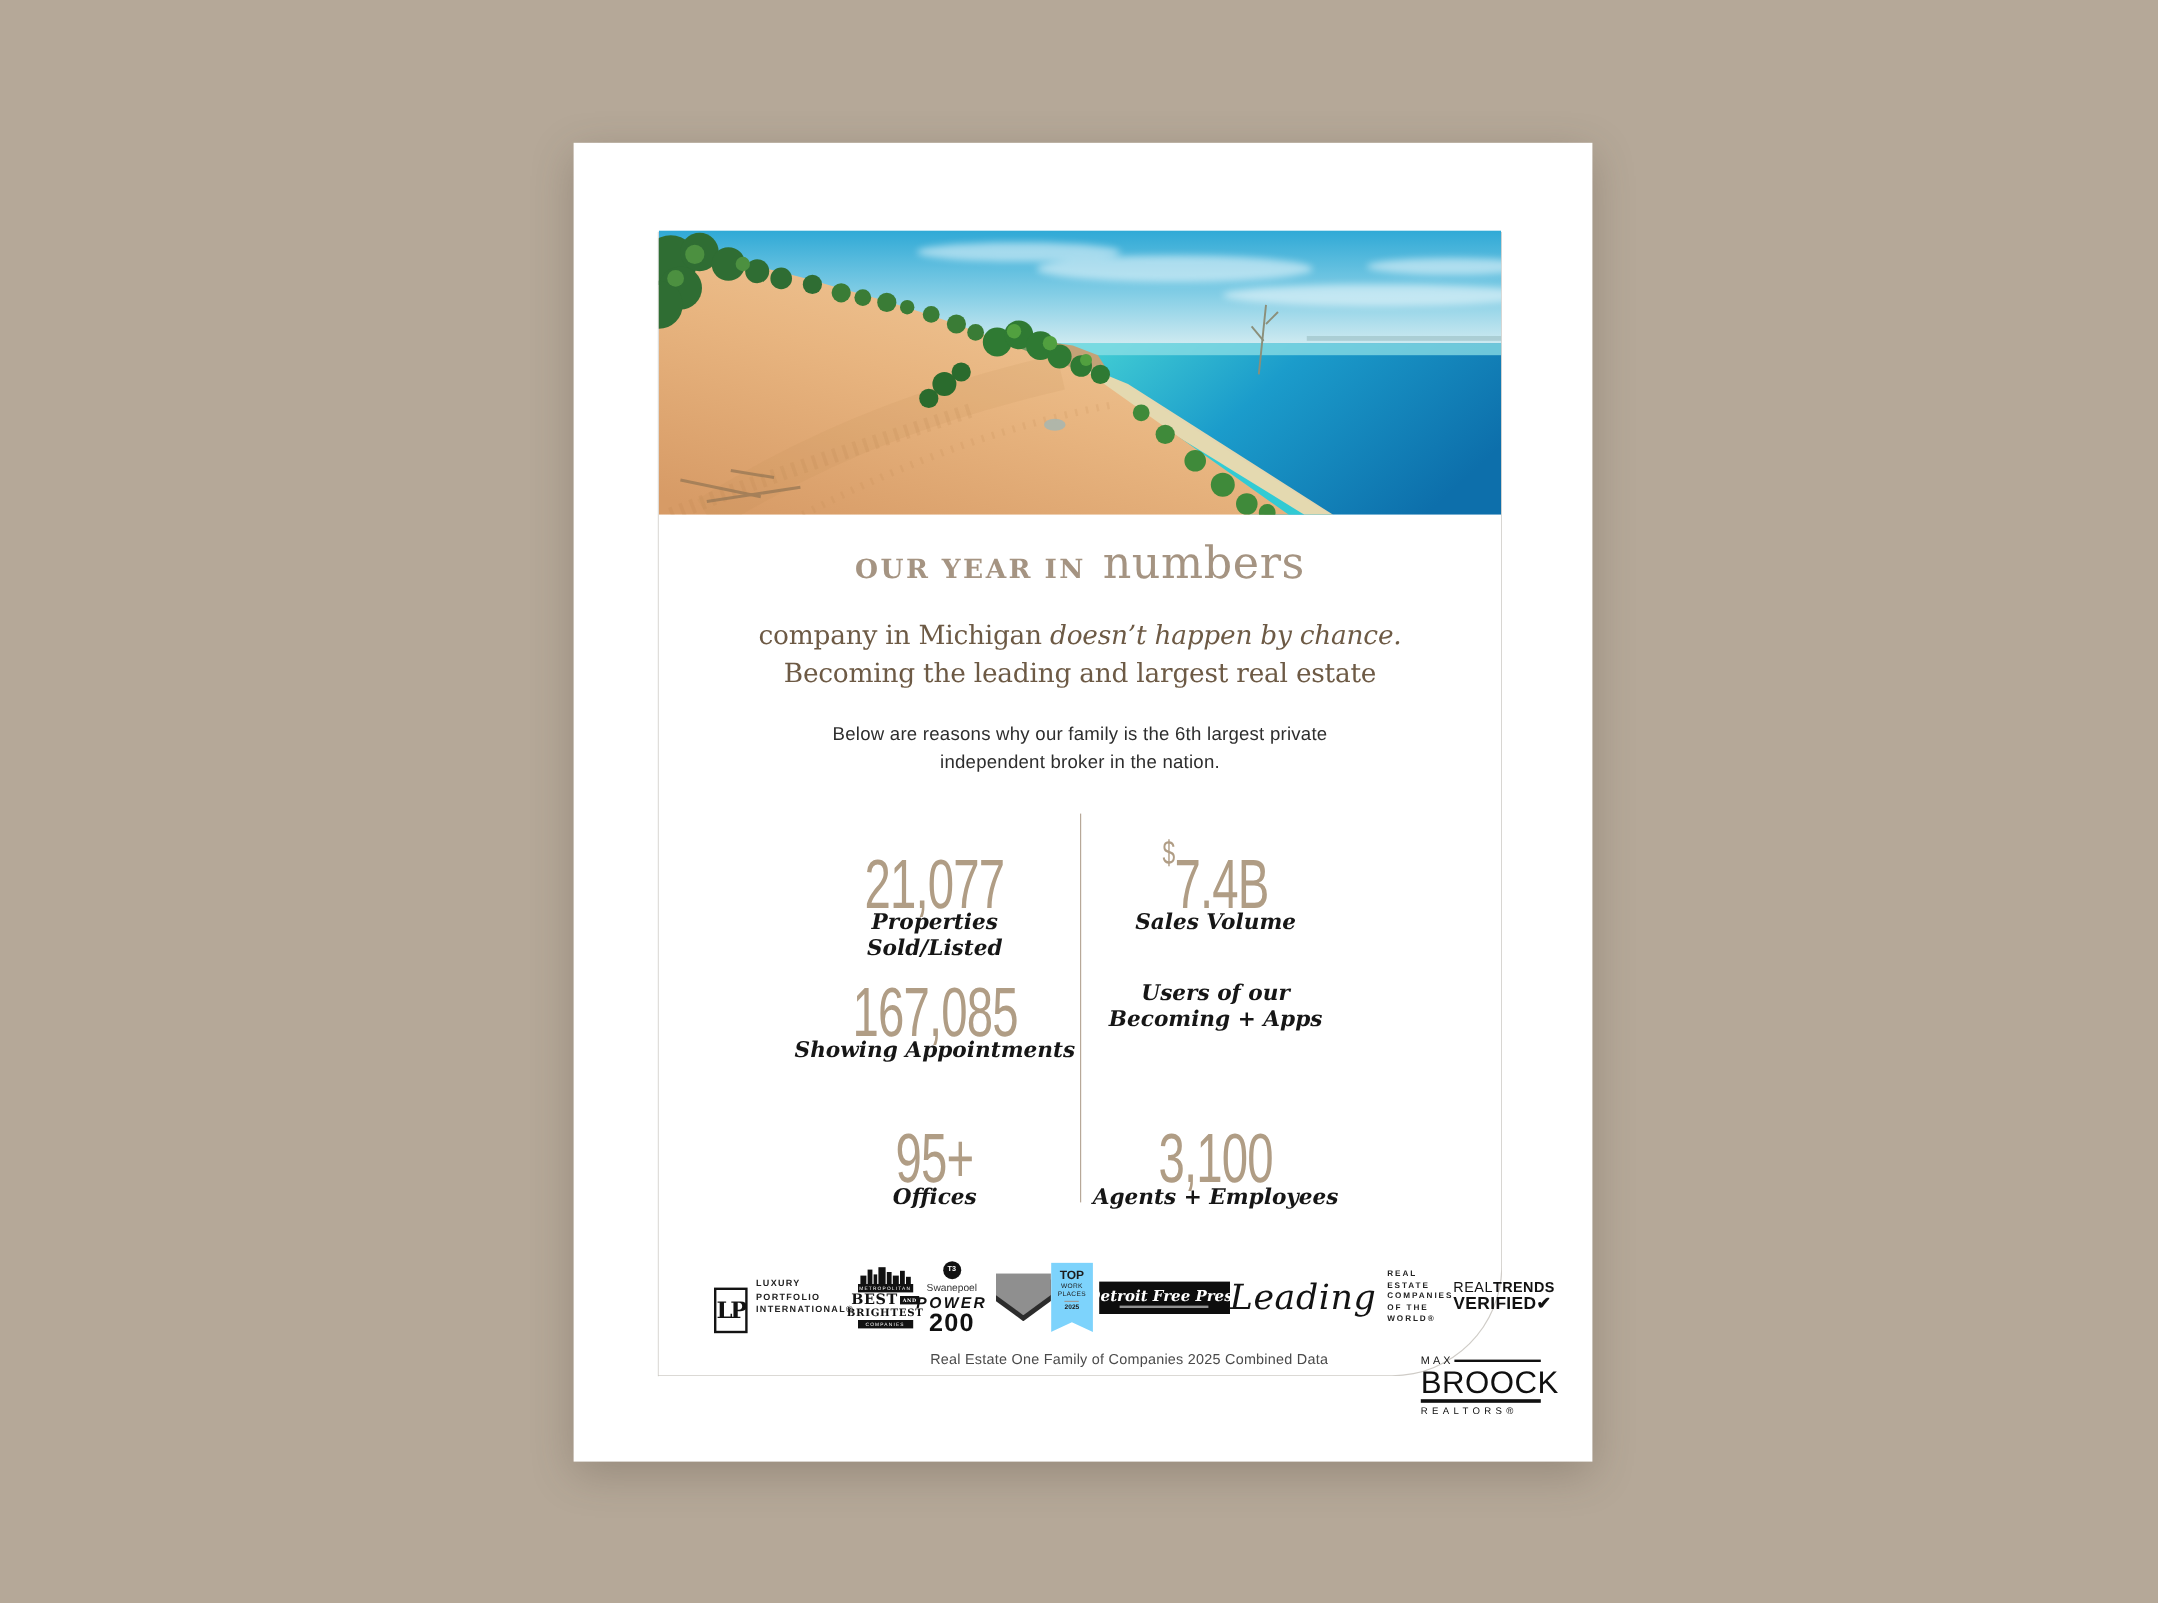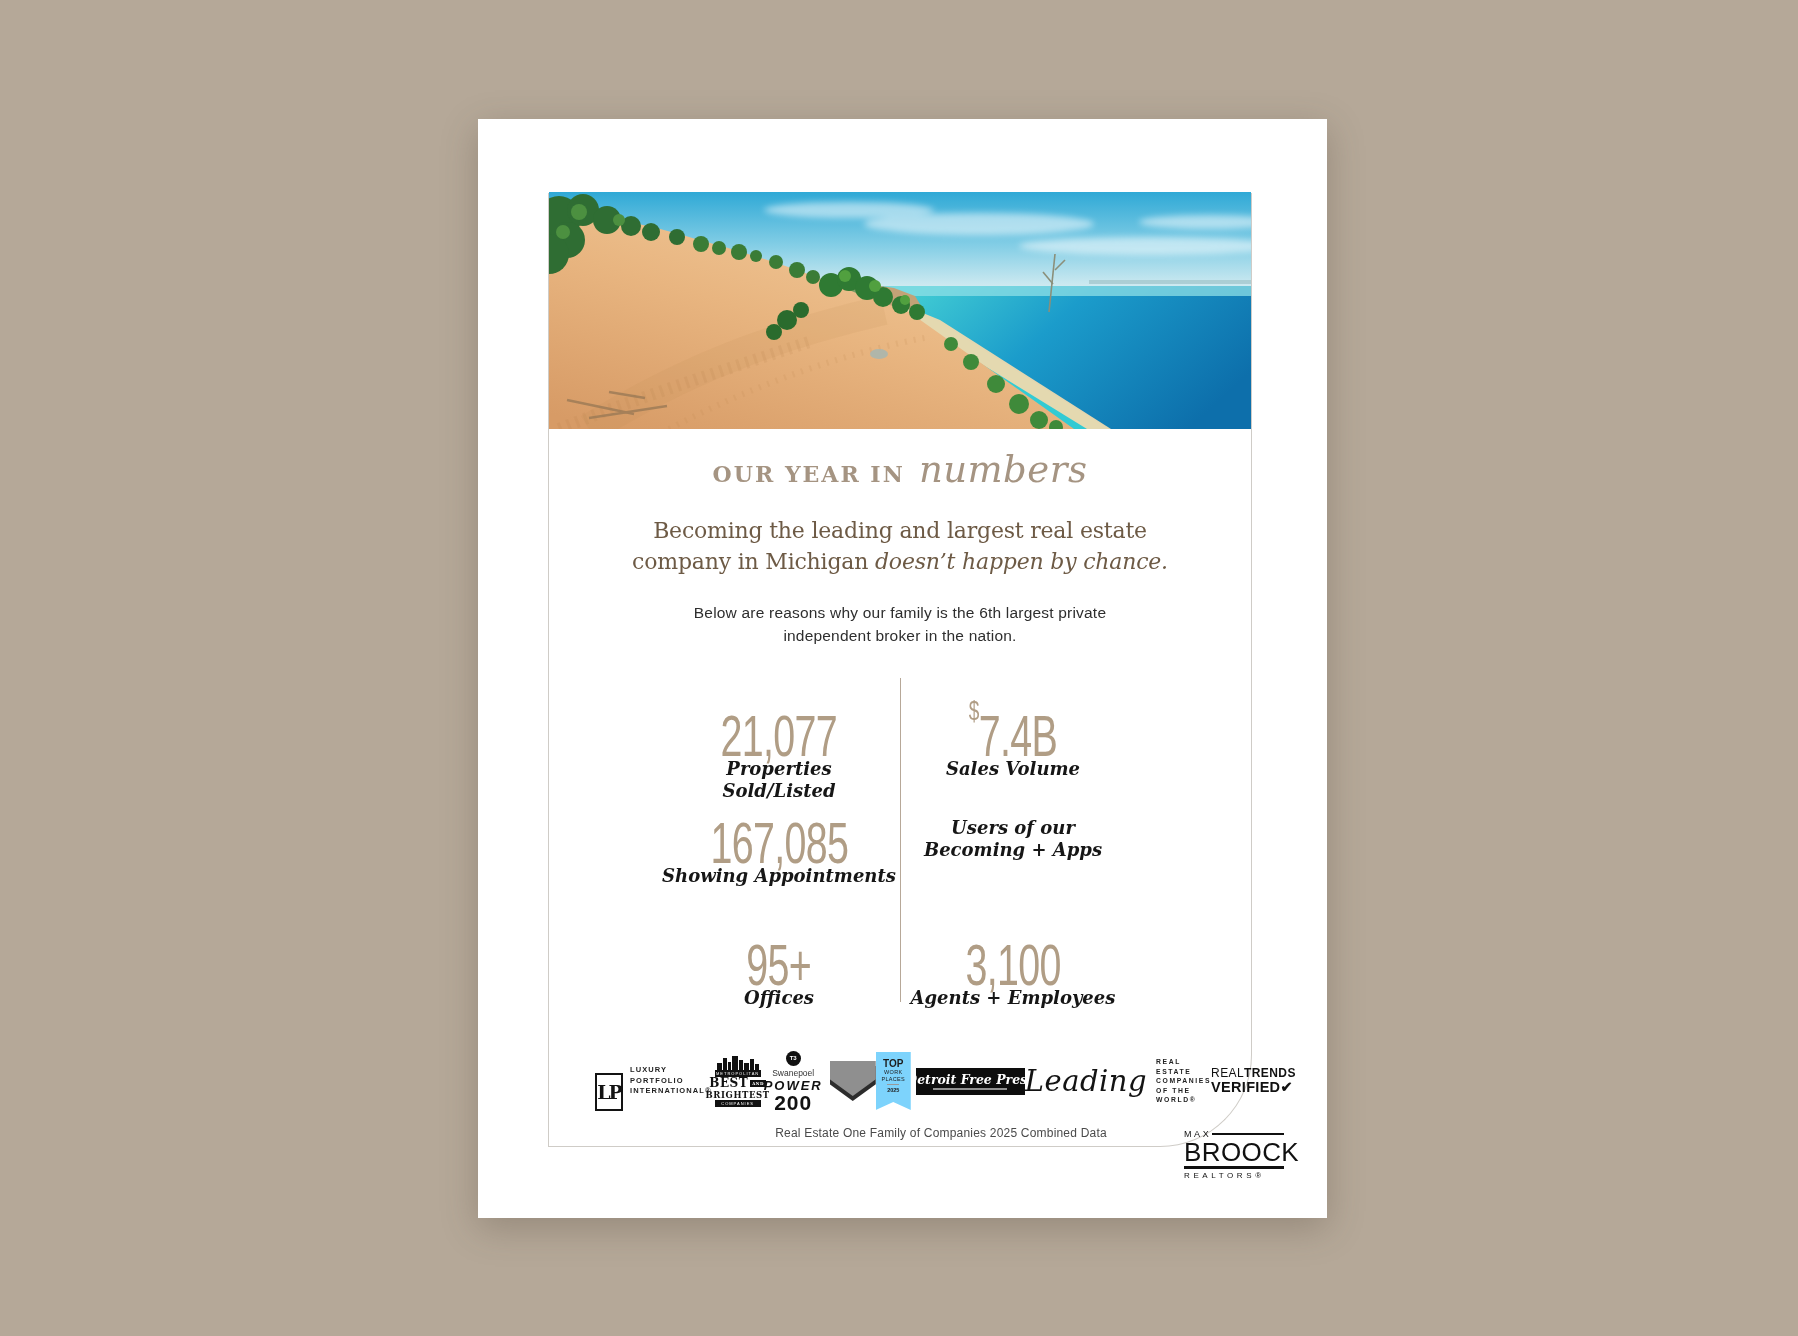--- a/index.html
+++ b/index.html
@@ -16,21 +16,21 @@
                  border:1px solid #cfccc7; border-top:none;
                  border-radius:0 0 92px 0; overflow:visible; }
 
   
   .hero { width:702px; height:237px; display:block; margin:-1px 0 0 0; }
 
   
   .eyebrow { margin-top:18px; height:46px; text-align:center; color:#a59482;
              font-family:"DejaVu Serif", serif; line-height:46px; white-space:nowrap; }
   .eyebrow-caps { font-size:22px; font-weight:bold; letter-spacing:2px; vertical-align:baseline; }
-  .eyebrow-script { font-size:37px; font-style:italic; margin-left:9px; letter-spacing:.5px; }
+  .eyebrow-script { font-size:37px; margin-left:9px; letter-spacing:.5px; }
 
   .intro { margin-top:22px; height:62px; text-align:center; color:#6d5a45;
            font-family:"DejaVu Serif", serif; font-size:22px; line-height:31px;
            letter-spacing:-.2px; }
   .intro .it { font-style:italic; }
 
   .subheading { margin-top:24px; height:46px; text-align:center; color:#2e2e2e;
                 font-size:15.5px; line-height:23px; letter-spacing:.2px; }
 
   
@@ -238,22 +238,22 @@
       </g>
       <ellipse cx="330" cy="162" rx="9" ry="5" fill="#aab6ae" opacity="0.9"></ellipse>
     </svg>
 
     <div class="eyebrow">
       <span class="eyebrow-caps">OUR YEAR IN</span>
       <span class="eyebrow-script">numbers</span>
     </div>
 
     <div class="intro">
+      <div><span>company in Michigan </span><span class="it">doesn’t happen by chance.</span></div>
       <div>Becoming the leading and largest real estate</div>
-      <div><span>company in Michigan </span><span class="it">doesn’t happen by chance.</span></div>
     </div>
 
     <div class="subheading">
       <div>Below are reasons why our family is the 6th largest private</div>
       <div>independent broker in the nation.</div>
     </div>
 
     <div class="stats">
       <div class="divider"></div>
 

